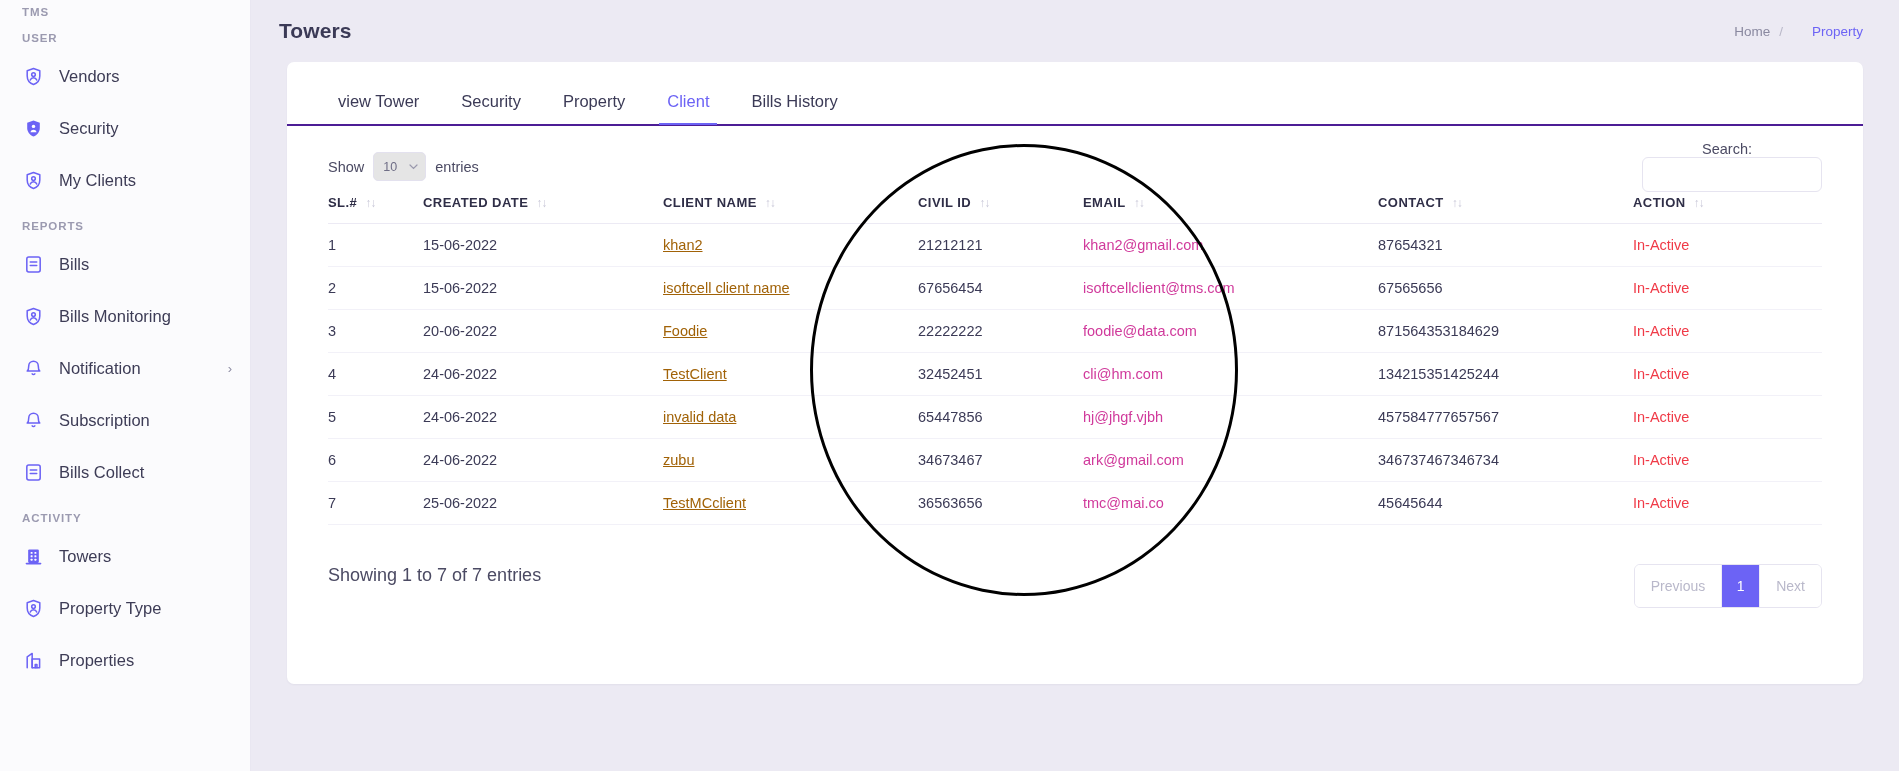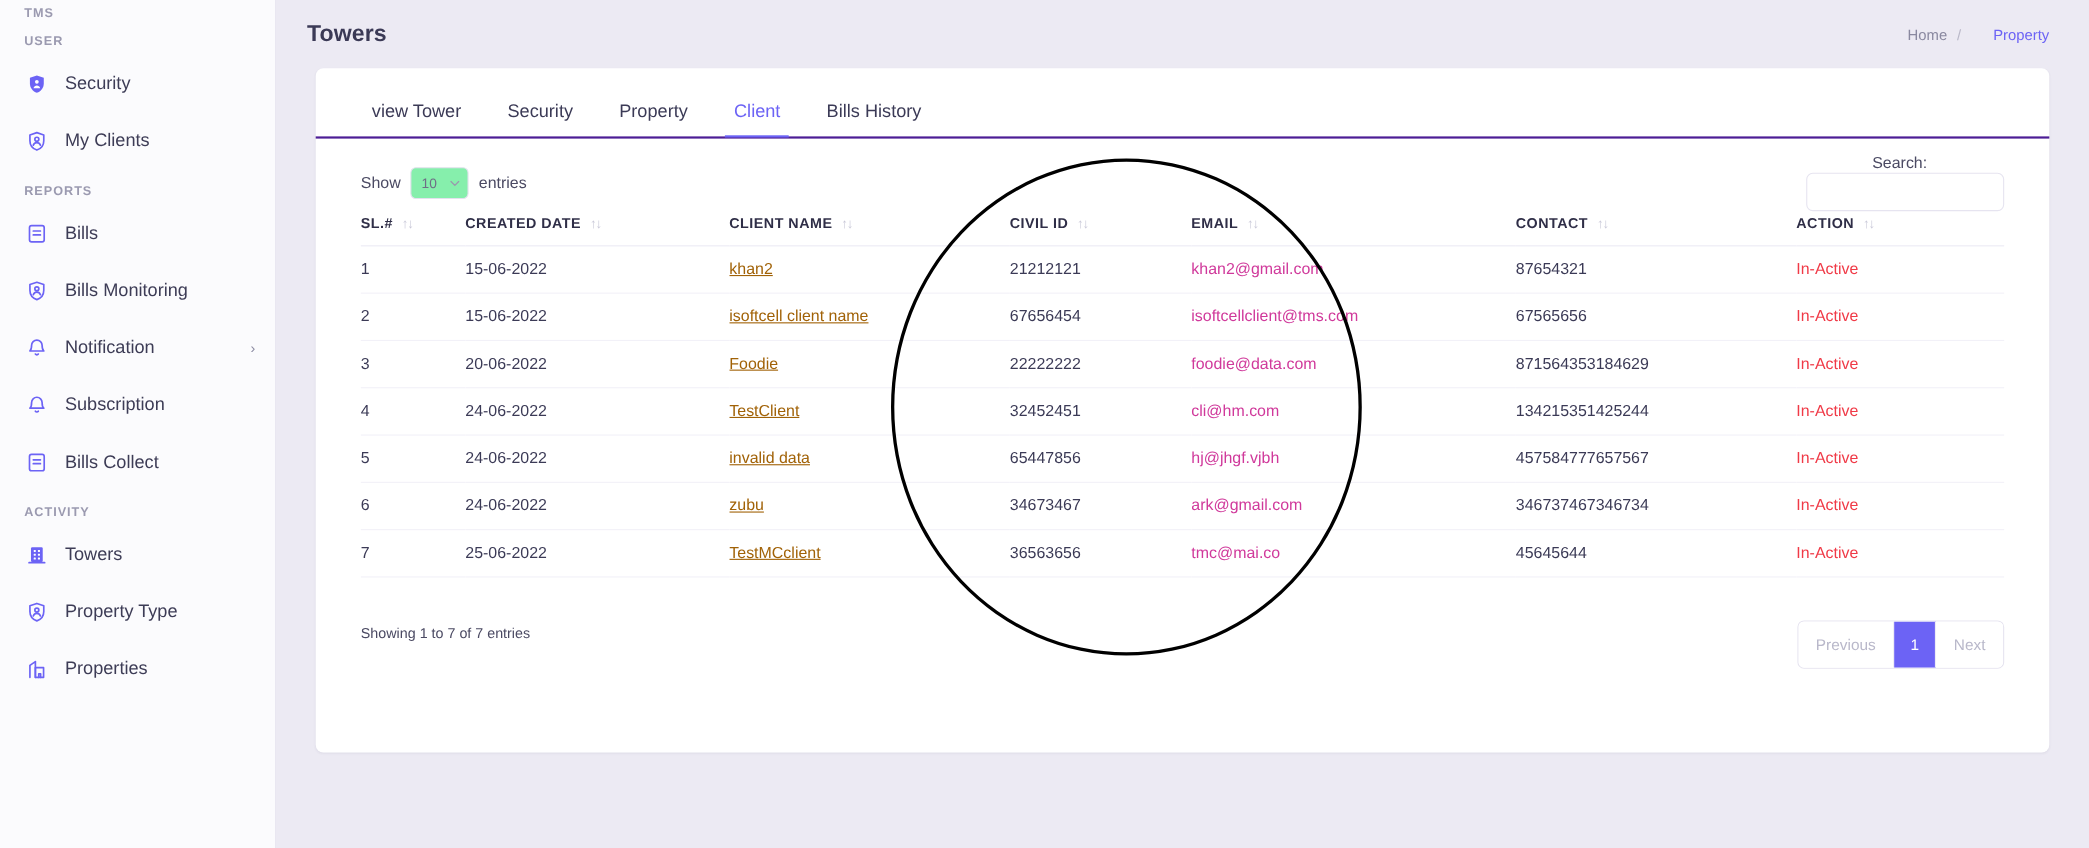--- a/index.html
+++ b/index.html
@@ -125,21 +125,21 @@
   #show-wrap .txt { white-space: nowrap; }
   #entries-select {
     margin: 0 9px;
     width: 53px; height: 29px;
     border: 1px solid #e3e1ee;
     border-radius: 5px;
     display: flex; align-items: center; justify-content: space-between;
     padding: 0 7px 0 9px;
     font-size: 12.5px;
     color: #6f6e86;
-    background: #86efac;
+    background: #e5e5e5;
     cursor: pointer;
   }
   #entries-select .caret { font-size: 9px; color: #9a99ad; }
   #search-wrap { display: flex; align-items: center; flex-direction: column; }
   #search-label { font-size: 14.5px; color: #4b4a63; margin-right: 10px; }
   #search-input {
     width: 180px; height: 35px;
     border: 1px solid #e6e4f0;
     border-radius: 6px;
     background: #fff;
@@ -186,21 +186,21 @@
   col.c-civil  { width: 165px; }
   col.c-email  { width: 295px; }
   col.c-contact{ width: 255px; }
   col.c-action { width: auto; }
 
   
   #tbl-footer {
     display: flex; align-items: center; justify-content: space-between;
     padding: 17px 41px 0 41px;
   }
-  #showing { font-size: 13px; color: #4b4a63; }
+  #showing { font-size: 18px; color: #4b4a63; }
   #pager {
     display: flex;
     border: 1px solid #e6e4f0;
     border-radius: 6px;
     overflow: hidden;
     height: 44px;
     margin-top: 22px;
   }
   .pg {
     display: flex; align-items: center; justify-content: center;
@@ -228,20 +228,30 @@
   svg { display: block; }
 </style>
 </head>
 <body>
 
 <div id="app">
 
   <nav id="sidebar">
       <div class="sb-section first">TMS</div>
       <div class="sb-section">USER</div>
+      <div class="sb-item">
+        <span class="ico">
+          <svg width="21" height="21" viewBox="0 0 22 22">
+            <path d="M11 2.7l6.6 2.2v5.5c0 4.2-2.8 7.6-6.6 8.9-3.8-1.3-6.6-4.7-6.6-8.9V4.9z" fill="none" stroke="#6c63f5" stroke-width="1.6" stroke-linecap="round" stroke-linejoin="round"></path>
+            <circle cx="11" cy="9" r="1.9" fill="none" stroke="#6c63f5" stroke-width="1.6" stroke-linecap="round" stroke-linejoin="round"></circle>
+            <path d="M7.6 14.6c.6-1.6 1.9-2.4 3.4-2.4s2.8.8 3.4 2.4" fill="none" stroke="#6c63f5" stroke-width="1.6" stroke-linecap="round" stroke-linejoin="round"></path>
+          </svg>
+        </span>
+        <span class="lbl">Vendors</span>
+      </div>
       <div class="sb-item">
         <span class="ico">
           <svg width="21" height="21" viewBox="0 0 22 22">
             <path d="M11 2.7l6.6 2.2v5.5c0 4.2-2.8 7.6-6.6 8.9-3.8-1.3-6.6-4.7-6.6-8.9V4.9z" fill="#6c63f5"></path>
             <circle cx="11" cy="8.8" r="1.8" fill="#fff"></circle>
             <path d="M7.8 14.8c.5-1.6 1.8-2.5 3.2-2.5s2.7.9 3.2 2.5z" fill="#fff"></path>
           </svg>
         </span>
         <span class="lbl">Security</span>
       </div>

